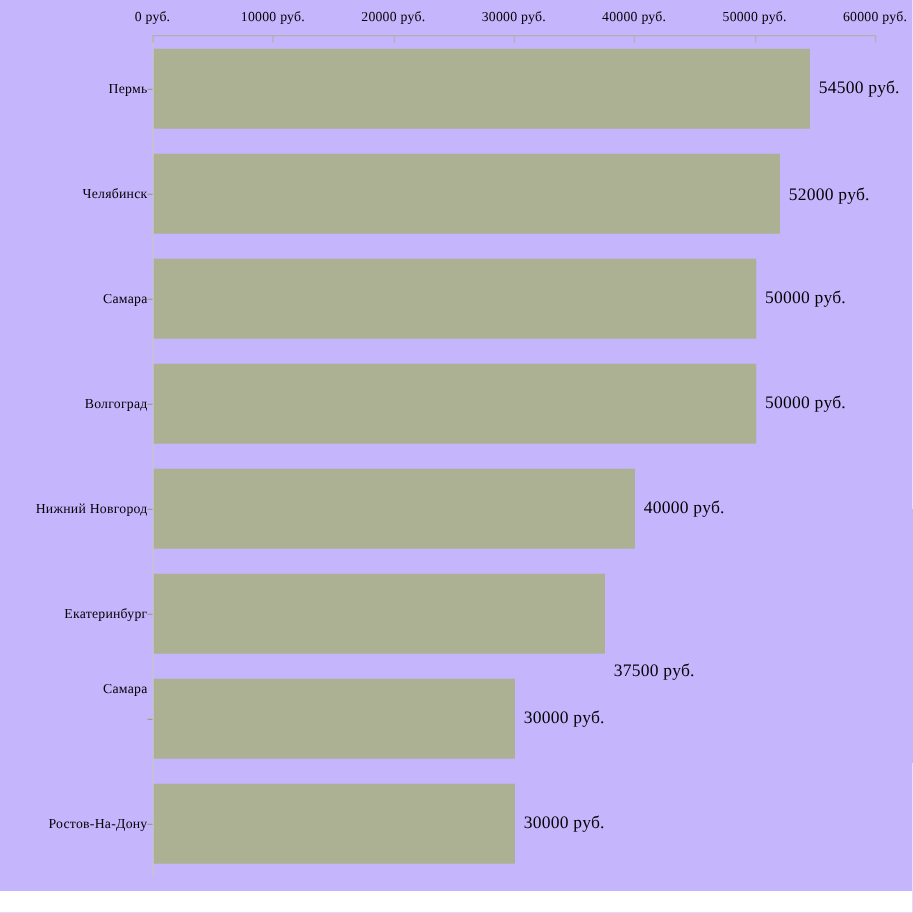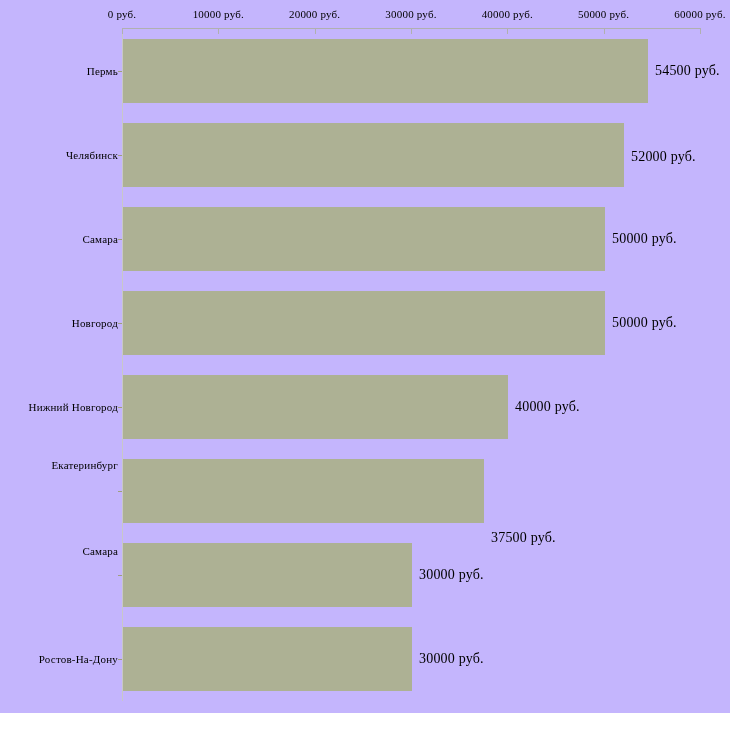--- a/index.html
+++ b/index.html
@@ -112,25 +112,25 @@
     </div>
 
   <div id="yticks-layer">
       <div class="y-tick" style="top: 71px;"></div>
       <div class="y-tick-label" style="top: 71px;">Пермь</div>
       <div class="y-tick" style="top: 155px;"></div>
       <div class="y-tick-label" style="top: 155px;">Челябинск</div>
       <div class="y-tick" style="top: 239px;"></div>
       <div class="y-tick-label" style="top: 239px;">Самара</div>
       <div class="y-tick" style="top: 323px;"></div>
-      <div class="y-tick-label" style="top: 323px;">Новгород</div>
+      <div class="y-tick-label" style="top: 323px;">Волгоград</div>
       <div class="y-tick" style="top: 407px;"></div>
       <div class="y-tick-label" style="top: 407px; margin-left: 40px;">Нижний Новгород</div>
       <div class="y-tick" style="top: 491px;"></div>
-      <div class="y-tick-label" style="top: 465px;">Екатеринбург</div>
+      <div class="y-tick-label" style="top: 491px;">Екатеринбург</div>
       <div class="y-tick" style="top: 575px;"></div>
       <div class="y-tick-label" style="top: 551px;">Самара</div>
       <div class="y-tick" style="top: 659px;"></div>
       <div class="y-tick-label" style="top: 659px;">Ростов-На-Дону</div>
     </div>
 
   <div id="bars-layer">
       <div class="bar" style="top: 39px; width: 525px; height: 64px; background: rgb(173, 177, 148);"></div>
       <div class="bar-value-label" style="left: 655px; top: 71px;">54500 руб.</div>
       <div class="bar" style="top: 123px; width: 501px; height: 64px; background: rgb(173, 177, 148);"></div>

